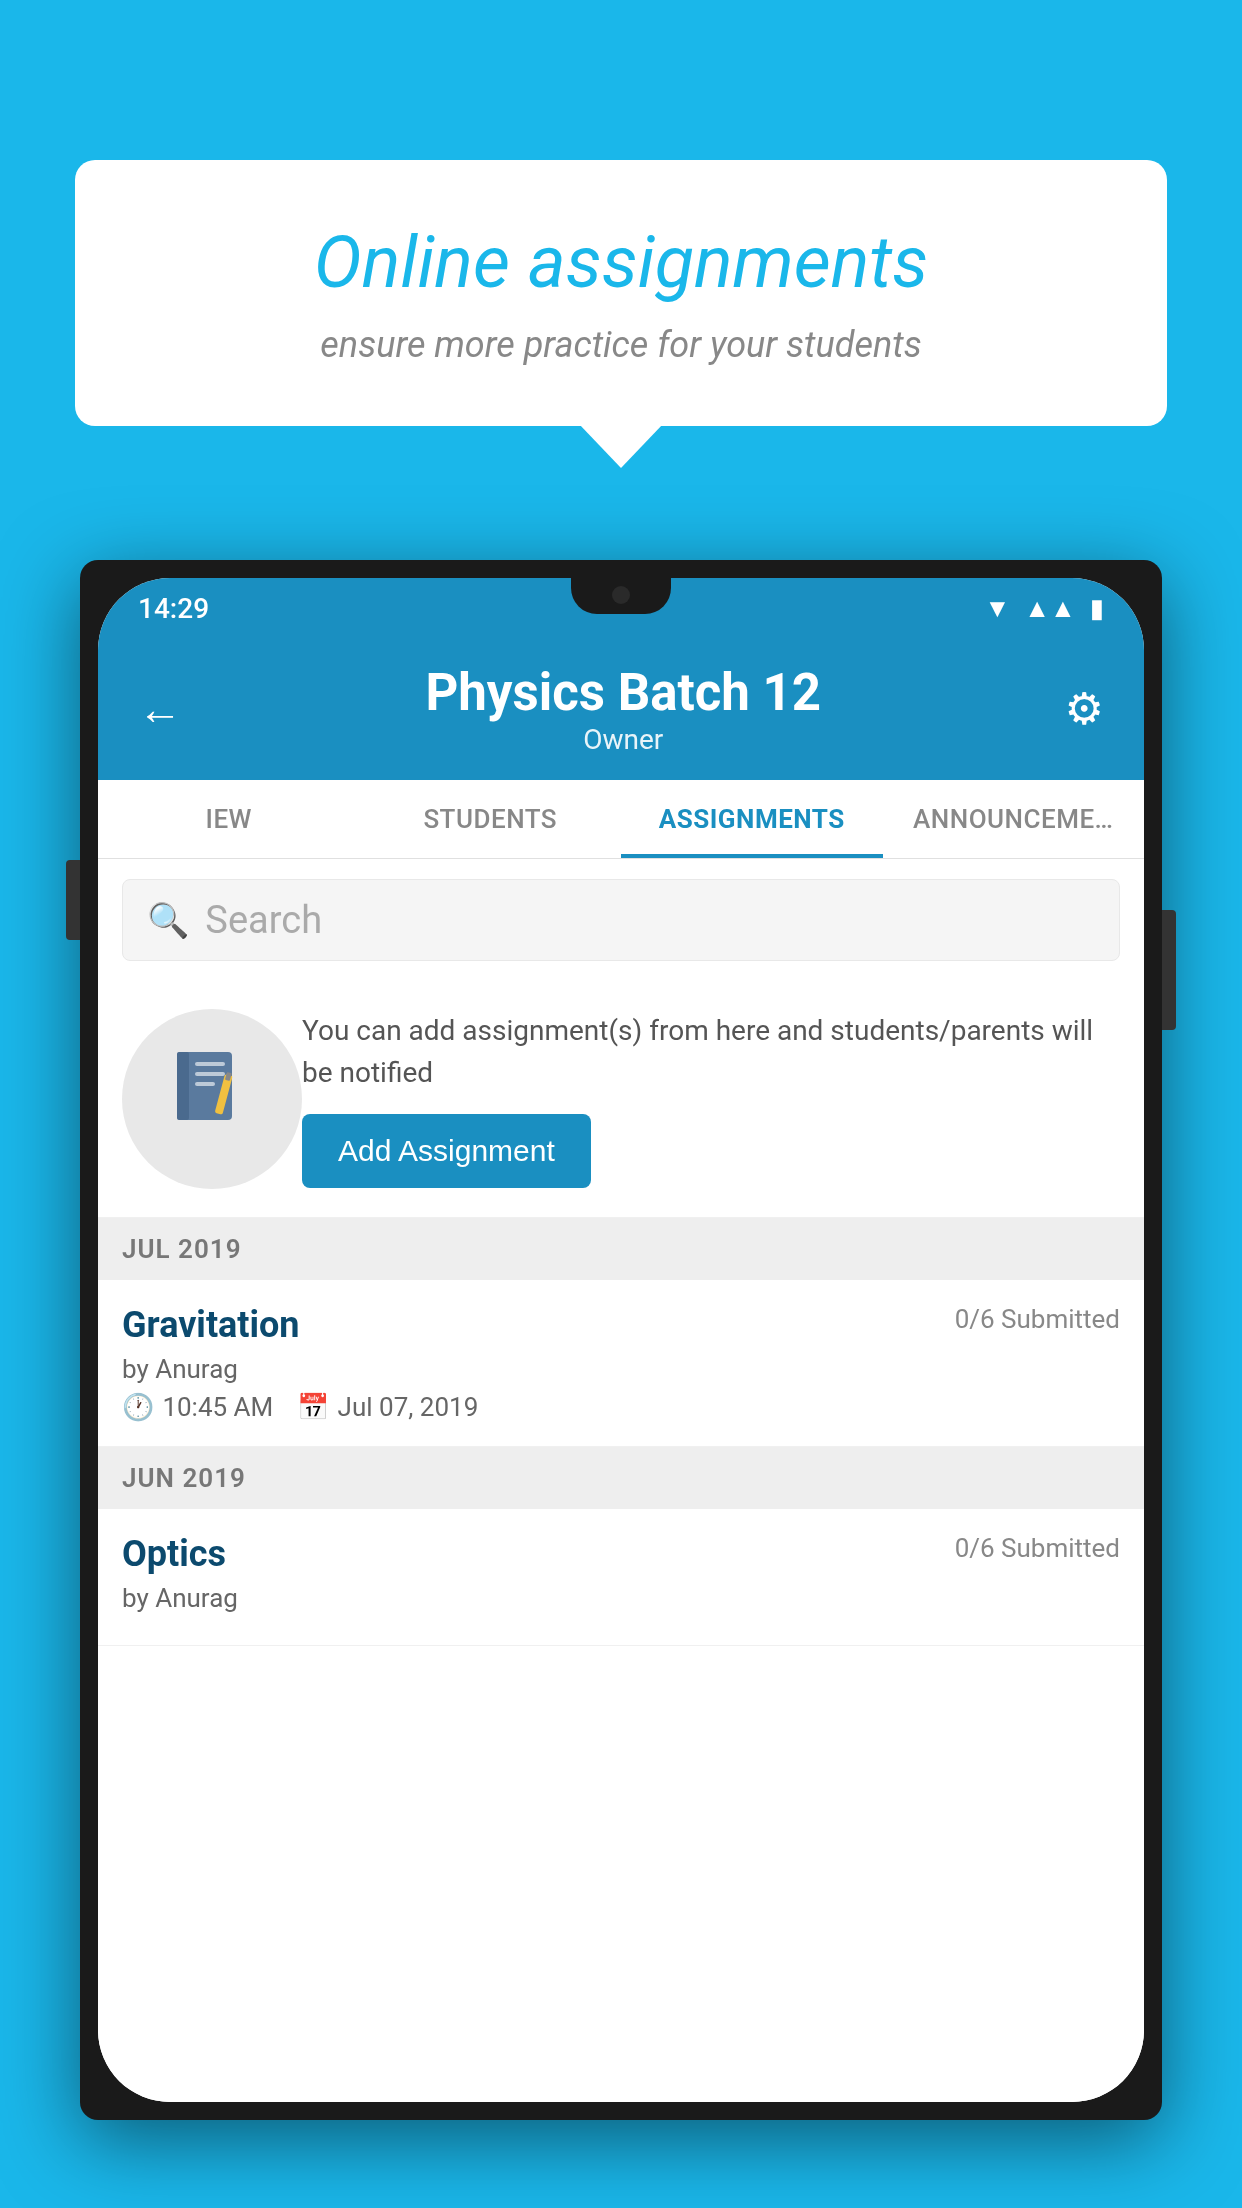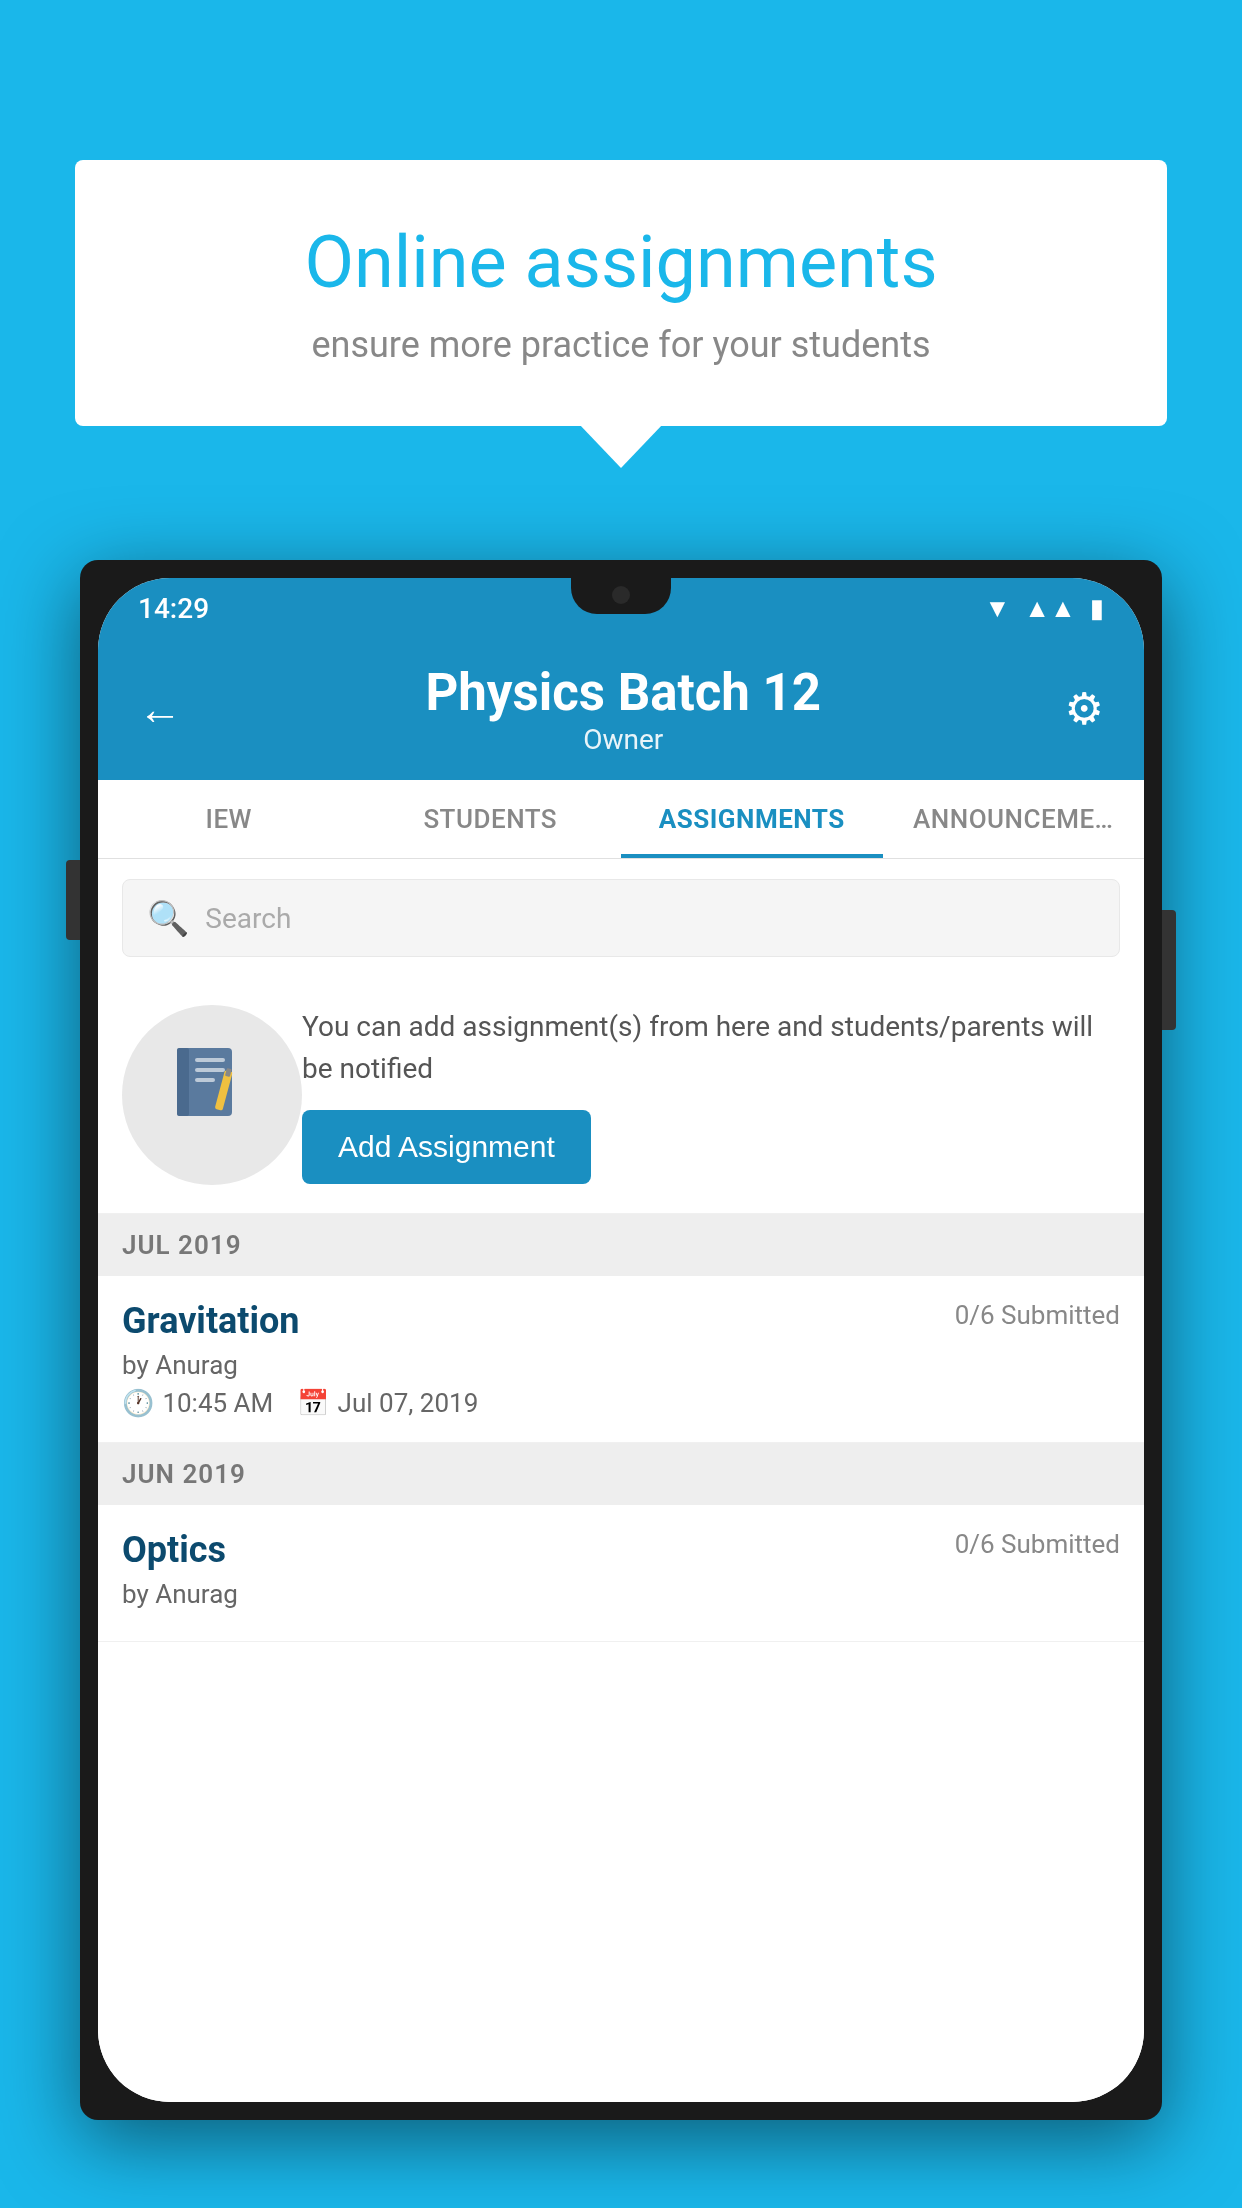--- a/index.html
+++ b/index.html
@@ -19,25 +19,26 @@
       top: 160px;
       left: 75px;
       right: 75px;
       display: flex;
       flex-direction: column;
       align-items: center;
     }
 
     .speech-bubble {
       background: white;
-      border-radius: 8px;
+      border-radius: 20px;
       padding: 60px 70px;
       width: 100%;
       text-align: center;
       position: relative;
+      font-style: italic;
     }
 
     .speech-bubble::after {
       content: '';
       position: absolute;
       bottom: -42px;
       left: 50%;
       transform: translateX(-50%);
       width: 0;
       height: 0;
@@ -262,21 +263,21 @@
       gap: 16px;
     }
 
     .search-icon-el {
       color: #aaa;
       font-size: 34px;
     }
 
     .search-placeholder {
       color: #aaa;
-      font-size: 28px;
+      font-size: 38px;
     }
 
     
     .info-card {
       display: flex;
       align-items: center;
       padding: 28px 24px;
       background: white;
       border-bottom: 1px solid #f0f0f0;
     }

